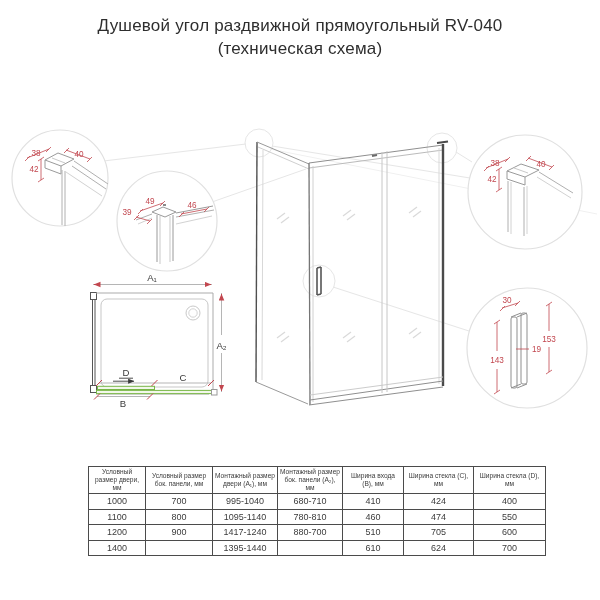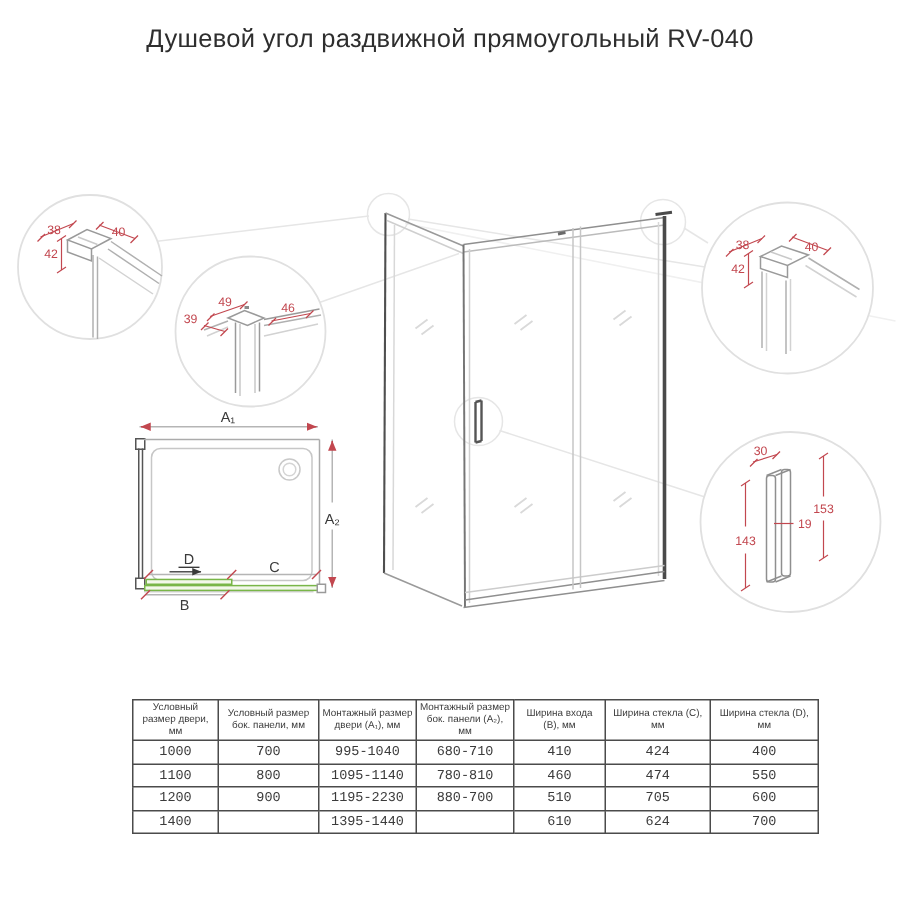--- a/index.html
+++ b/index.html
@@ -7,29 +7,30 @@
         font-family:"Liberation Sans",sans-serif;}
   .title{position:absolute;top:14px;left:0;width:100%;text-align:center;
          color:#2e2e2e;font-size:17px;line-height:23px;letter-spacing:.2px;}
   svg{position:absolute;top:0;left:0;}
   svg text{font-family:"Liberation Sans",sans-serif;}
   .dimtxt{font-size:8.2px;fill:#c2474f;}
   .lbltxt{font-size:9.6px;fill:#3a3a3a;}
   .spec{position:absolute;left:88px;top:466px;border-collapse:collapse;table-layout:fixed;}
   .spec th,.spec td{border:1px solid #4b4b4b;text-align:center;vertical-align:middle;color:#3b3b3b;}
   .spec th{font-size:6.6px;line-height:1.2;font-weight:normal;padding:1px 2px;height:24px;}
-  .spec td{font-size:9px;padding:0;height:14.5px;font-family:Liberation Mono, monospace;}
+  .spec td{font-size:9px;padding:0;height:14.5px;}
 </style>
 </head>
 <body>
 
 <div class="page">
 
   <div class="title">
     <div>Душевой угол раздвижной прямоугольный RV-040</div>
+    <div>(техническая схема)</div>
   </div>
 
   <svg width="600" height="460" viewBox="0 0 600 460">
     <defs>
       <marker id="mRed" markerWidth="8" markerHeight="7" refX="6.5" refY="3" orient="auto">
         <path d="M0,0.2 L6.8,3 L0,5.8 Z" fill="#c2474f"></path>
       </marker>
       <marker id="mDark" markerWidth="8" markerHeight="7" refX="6.5" refY="3" orient="auto">
         <path d="M0,0.2 L6.8,3 L0,5.8 Z" fill="#3a3a3a"></path>
       </marker>
@@ -302,21 +303,21 @@
         <td>800</td>
         <td>1095-1140</td>
         <td>780-810</td>
         <td>460</td>
         <td>474</td>
         <td>550</td>
       </tr>
       <tr>
         <td>1200</td>
         <td>900</td>
-        <td>1195-2230</td>
+        <td>1417-1240</td>
         <td>880-700</td>
         <td>510</td>
         <td>705</td>
         <td>600</td>
       </tr>
       <tr>
         <td>1400</td>
         <td></td>
         <td>1395-1440</td>
         <td></td>

